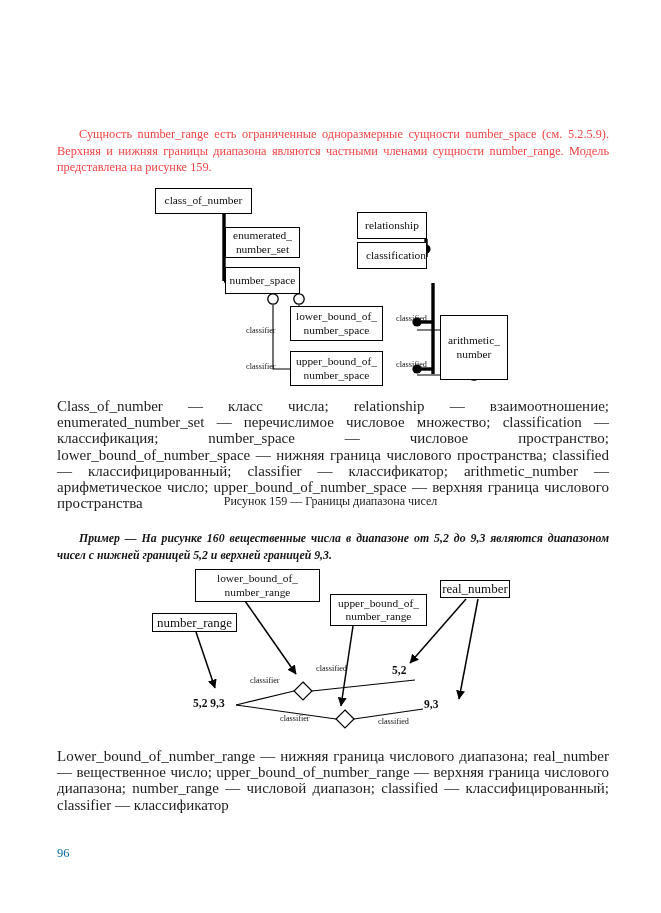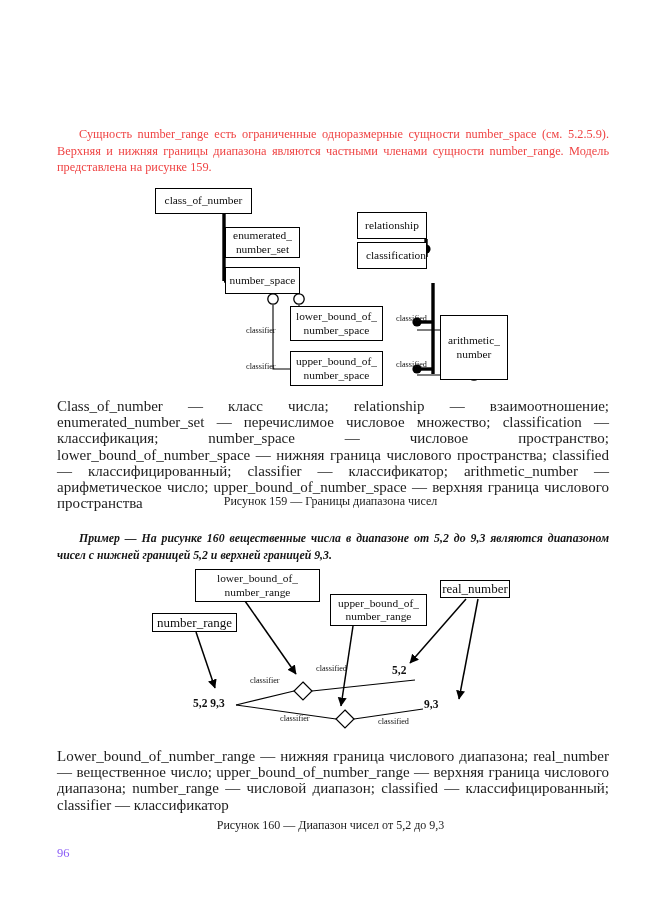--- a/index.html
+++ b/index.html
@@ -73,21 +73,21 @@
     text-align: justify;
     color: #141414;
   }
   .example .indent { display: inline-block; width: 22px; }
 
   .folio {
     position: absolute;
     left: 57px;
     top: 846px;
     font-size: 12.5px;
-    color: #8b5cf6;
+    color: #0369a1;
   }
 
   
   .fig {
     position: absolute;
   }
   .fig svg { display: block; overflow: visible; }
 
   .node {
     position: absolute;
@@ -267,17 +267,16 @@
     <div class="inst-label" style="left:424px; top:698px;">9,3</div>
 
     <div class="edge-label" style="left:250px; top:676px;">classifier</div>
     <div class="edge-label" style="left:316px; top:664px;">classified</div>
     <div class="edge-label" style="left:280px; top:714px;">classifier</div>
     <div class="edge-label" style="left:378px; top:717px;">classified</div>
   </div>
 
   <div class="legend" style="top:748px;">Lower_bound_of_number_range — нижняя граница числового диапазона; real_number — вещественное число; upper_bound_of_number_range — верхняя граница числового диапазона; number_range — числовой диапазон; classified — классифицированный; classifier — классификатор</div>
 
-  <div class="caption" style="top:818px;">Рисунок 160 — Диапазон чисел от 5,2 до 9,3</div>
 
   <div class="folio">96</div>
 
 </div>
 
 </body></html>

